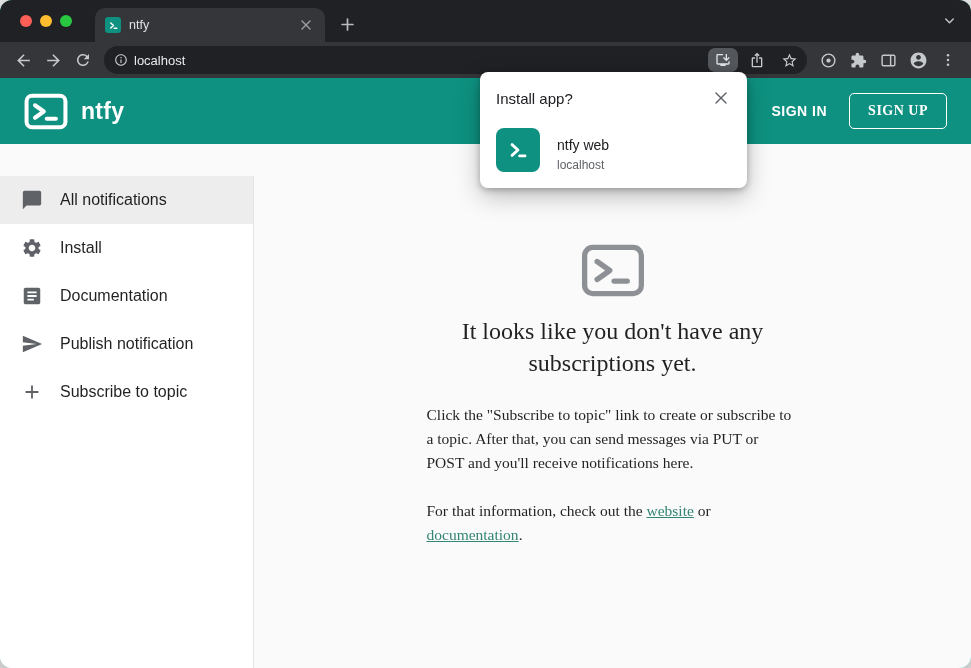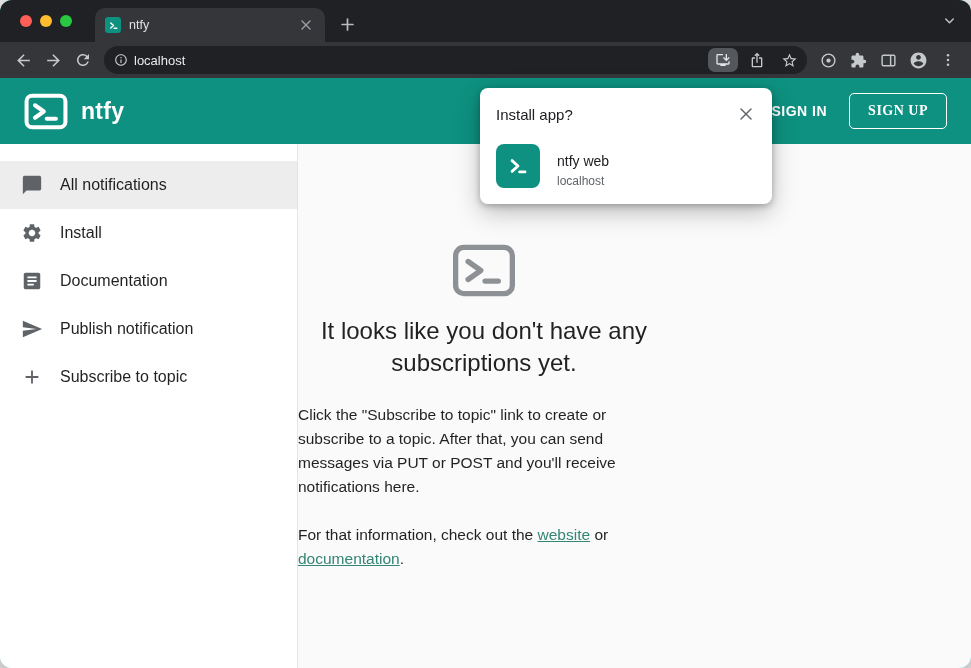--- a/index.html
+++ b/index.html
@@ -30,34 +30,34 @@
   .om-ic { width:26px; height:26px; display:flex; align-items:center; justify-content:center; color:#c6c9cc; flex:none; }
 
   
   .app-header { height:66px; background:#0e9180; display:flex; align-items:center; padding:0 24px; color:#fff; }
   .brand { font-size:23px; font-weight:bold; margin-left:13px; letter-spacing:.3px; }
   .spacer { flex:1; }
   .signin { font-size:14px; font-weight:bold; letter-spacing:.5px; padding:10px 14px; cursor:pointer; }
   .signup { font-size:14px; font-weight:bold; letter-spacing:.5px; padding:9px 18px; border:1.5px solid #fff; border-radius:5px; margin-left:8px; cursor:pointer;font-family:Liberation Serif, serif; }
 
   .content { display:flex; height:524px; background:#fafafa; }
-  .sidebar { width:298px; background:#fff; border-right:1px solid #e4e4e4; padding-top:17px; flex:none; }
+  .sidebar { width:254px; background:#fff; border-right:1px solid #e4e4e4; padding-top:0; flex:none;margin-top:32px; }
   .side-item { height:48px; display:flex; align-items:center; padding:0 20px; gap:16px; font-size:16px; color:rgba(0,0,0,.87); cursor:pointer; }
   .side-item .sicon { color:#5f6368; display:flex; width:24px; justify-content:center; }
   .side-item.selected { background:#ededed; }
 
-  .main { flex:1; display:flex; flex-direction:column; align-items:flex-start; min-width:0; }
+  .main { flex:1; display:flex; flex-direction:column; align-items:center; min-width:0;font-family:Liberation Serif, serif; }
   .empty { margin-top:100px; width:372px; display:flex; flex-direction:column; }
   .empty-icon { align-self:center; color:#8d9195; }
   .empty h1 { margin-top:14px; font-size:24px; font-weight:normal; line-height:32px; text-align:center; color:rgba(0,0,0,.87); }
   .empty p { margin-top:24px; font-size:15.5px; line-height:24px; color:rgba(0,0,0,.87); }
   .empty a { color:#338574; text-decoration:underline; cursor:pointer; }
 
   
-  .popup { position:absolute; left:480px; top:88px; width:292px; background:#fff; border-radius:8px; box-shadow:0 2px 6px rgba(0,0,0,.25), 0 8px 24px rgba(0,0,0,.25); padding:16px; z-index:30; }
+  .popup { position:absolute; left:480px; top:72px; width:267px; background:#fff; border-radius:8px; box-shadow:0 2px 6px rgba(0,0,0,.25), 0 8px 24px rgba(0,0,0,.25); padding:16px; z-index:30; }
   .popup-head { display:flex; align-items:flex-start; justify-content:space-between; }
   .popup-title { font-size:15px; color:#202124; padding-top:2px; }
   .popup-close { width:20px; height:20px; color:#5f6368; cursor:pointer; }
   .popup-app { display:flex; align-items:flex-end; gap:17px; margin-top:20px; }
   .popup-app-icon { width:44px; height:44px; border-radius:8px; background:#0e9180; display:flex; align-items:center; justify-content:center; flex:none; }
   .popup-app-name { font-size:14px; color:#202124; }
   .popup-app-origin { font-size:12px; color:#5f6368; margin-top:5px; }
   .popup-actions { display:flex; justify-content:flex-end; gap:12px; margin-top:26px; }
   .popup-btn { background:#fff; border:1px solid #dadce0; border-radius:4px; color:#1a73e8; font-size:13px; font-weight:bold; font-family:"Liberation Sans", sans-serif; padding:7px 16px; cursor:pointer; }
 </style>

